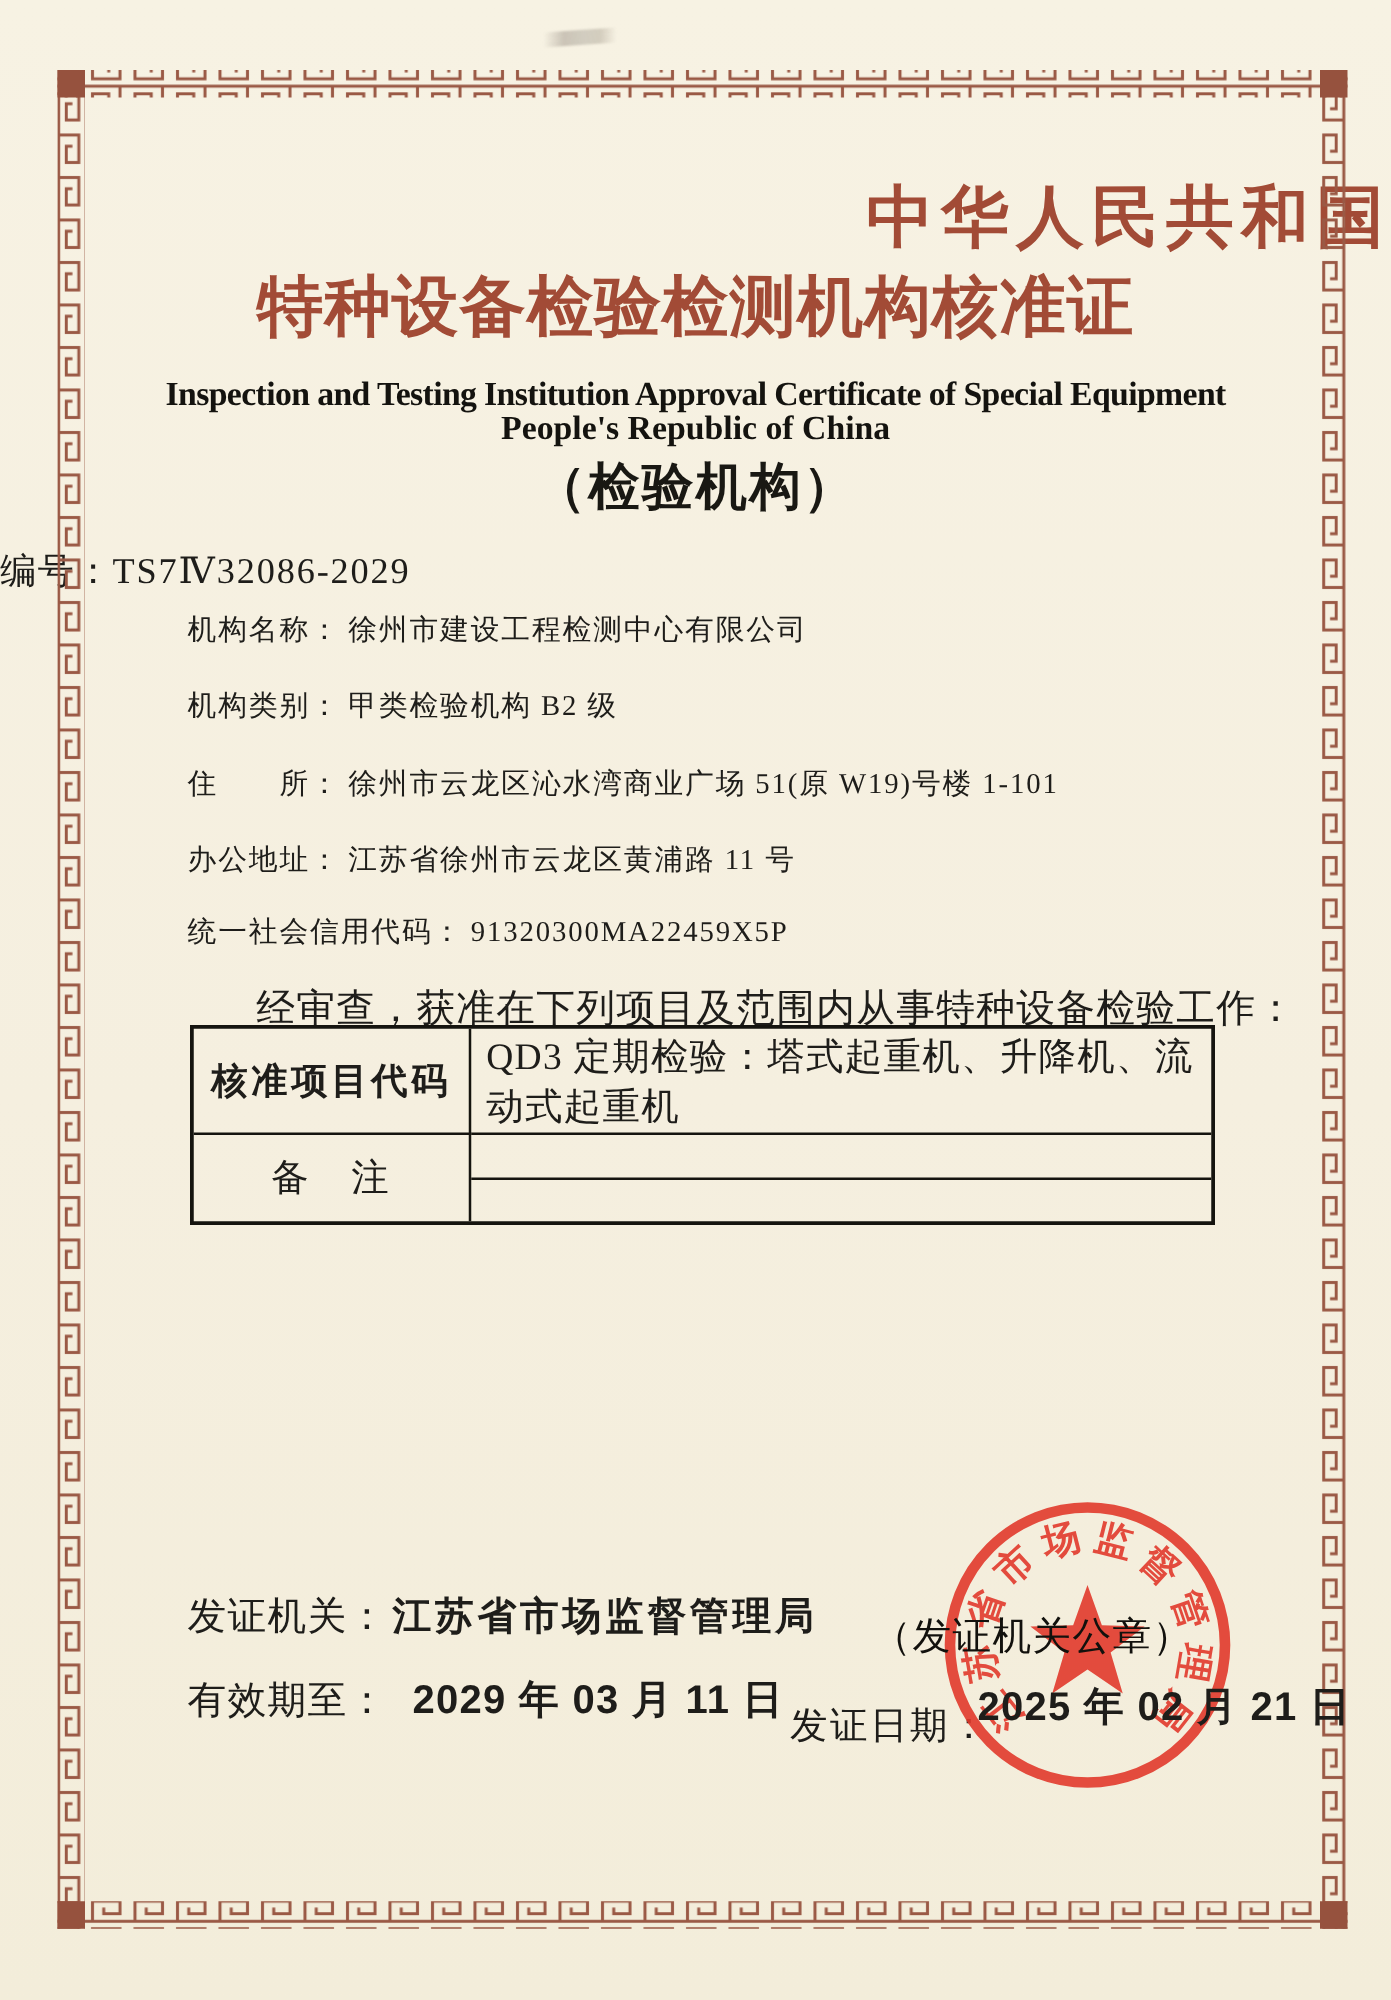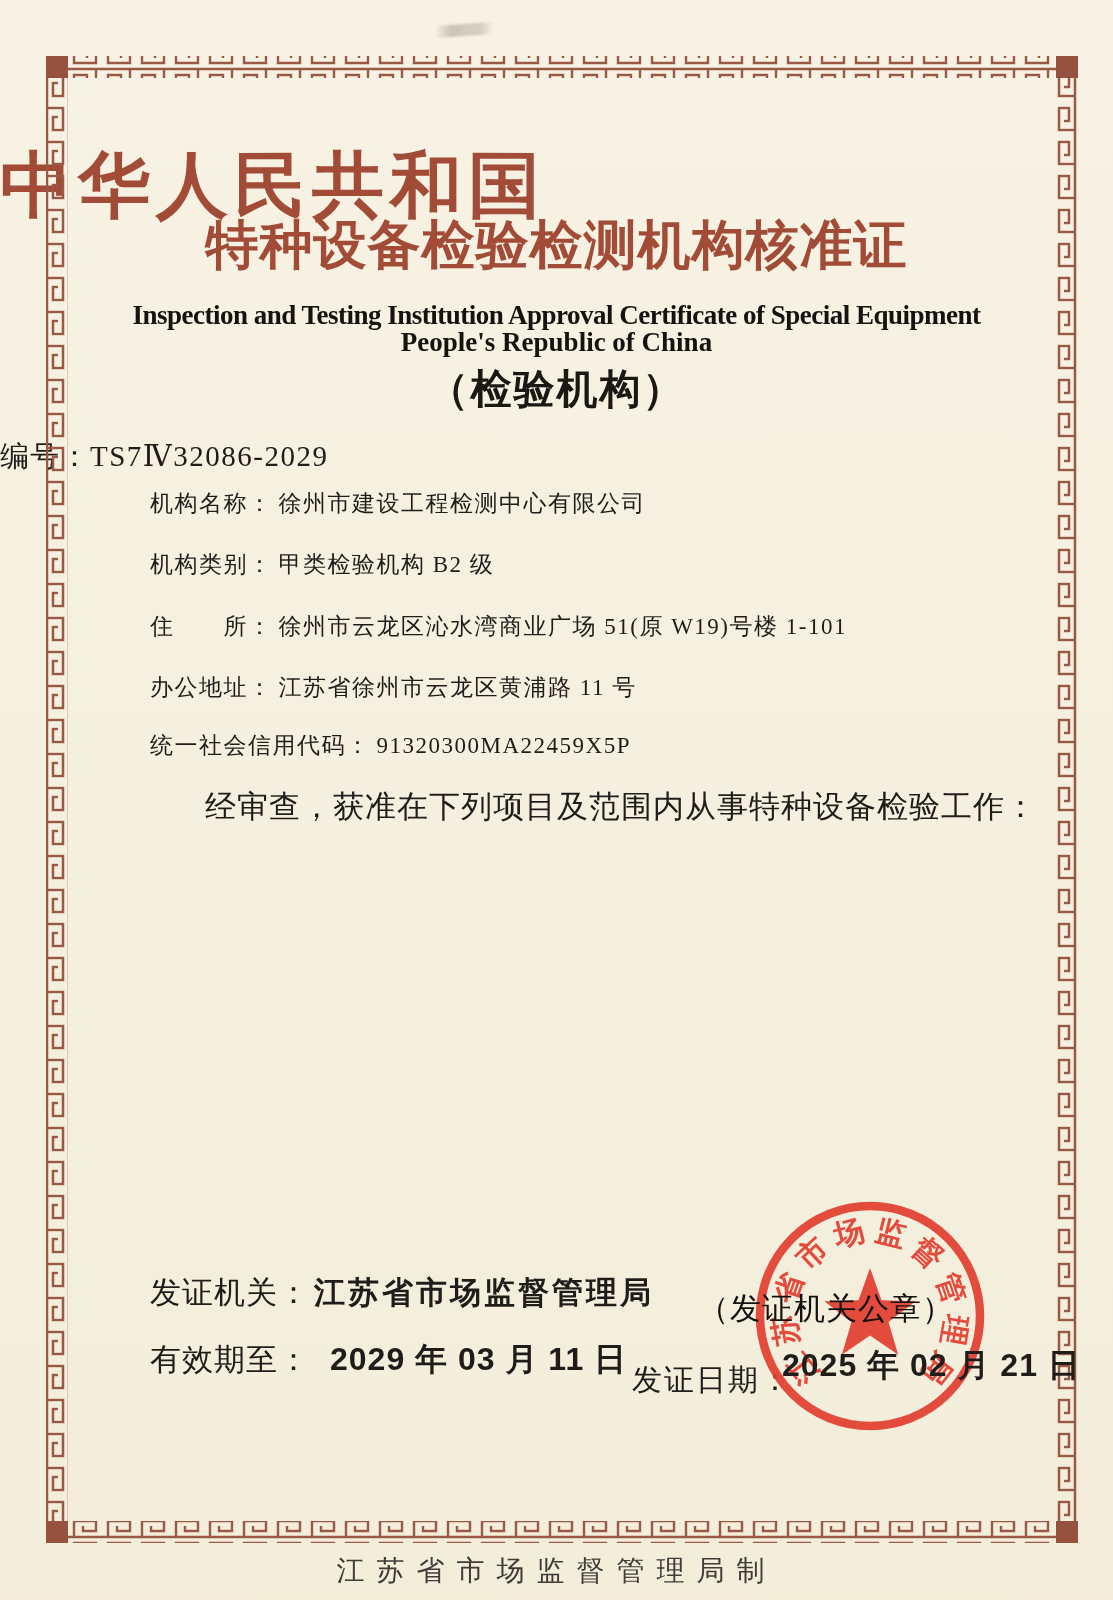--- a/index.html
+++ b/index.html
@@ -5,22 +5,22 @@
   html,body{margin:0;padding:0;}
   body{width:1113px;height:1600px;background:#efe9d6;}
   .page{
     position:relative;width:1113px;height:1600px;overflow:hidden;
     background:linear-gradient(180deg,#f7f2e3 0%,#f5efdf 55%,#f3edda 100%);
     font-family:"Liberation Serif","DejaVu Serif",serif;
     color:#1e1d1a;
   }
   .abs{position:absolute;}
   
-  .title-cn-1{top:138px;left:0;width:100%;text-align:left;
-    font-size:72px;font-weight:700;letter-spacing:6px;color:#a24b36;}
+  .title-cn-1{top:138px;left:0;width:100%;text-align:right;
+    font-size:54px;font-weight:700;letter-spacing:6px;color:#a24b36;}
   .title-cn-2{top:210px;left:0;width:100%;text-align:center;
     font-size:53px;font-weight:700;letter-spacing:1px;color:#a24b36;}
   .title-en-1{top:284px;left:0;width:100%;text-align:center;
     font-size:27px;font-weight:700;letter-spacing:-0.5px;color:#14130f;margin-top:16px;}
   .title-en-2{top:327px;left:0;width:100%;text-align:center;
     font-size:27px;font-weight:700;color:#14130f;}
   .subtitle{top:362px;left:0;width:100%;text-align:center;
     font-family:"Liberation Sans","DejaVu Sans",sans-serif;
     font-size:41px;font-weight:700;letter-spacing:2px;color:#191813;}
   .cert-no{top:437px;left:0;right:145px;font-size:29px;letter-spacing:1px;}
@@ -126,20 +126,27 @@
   </div>
   <div class="abs field f3">
     <span>办公地址：</span><span class="val">江苏省徐州市云龙区黄浦路 11 号</span>
   </div>
   <div class="abs field f4">
     <span>统一社会信用代码：</span><span class="val">91320300MA22459X5P</span>
   </div>
 
   <div class="abs statement">经审查，获准在下列项目及范围内从事特种设备检验工作：</div>
 
+  <div class="abs cert-table">
+    <div class="cell cell-code-label">核准项目代码</div>
+    <div class="cell cell-code-value">QD3 定期检验：塔式起重机、升降机、流动式起重机</div>
+    <div class="cell cell-remark-label">备　注</div>
+    <div class="cell cell-empty-1"></div>
+    <div class="cell cell-empty-2"></div>
+  </div>
 
   <svg class="abs seal-svg" width="260" height="260" viewBox="-130 -130 260 260">
     <g opacity="0.9">
       <circle cx="0" cy="0" r="110" fill="none" stroke="#e23a2c" stroke-width="8.5"></circle>
       <polygon points="0,-48 11.5,-15.8 45.7,-14.8 18.5,6.0 28.2,38.8 0,19.5 -28.2,38.8 -18.5,6.0 -45.7,-14.8 -11.5,-15.8" fill="#e23a2c"></polygon>
       <g id="seal-chars">
           <text class="seal-char" transform="translate(-67.8 52.9) rotate(-128.0)">江</text>
           <text class="seal-char" transform="translate(-84.8 14.3) rotate(-99.6)">苏</text>
           <text class="seal-char" transform="translate(-81.4 -27.8) rotate(-71.1)">省</text>
           <text class="seal-char" transform="translate(-58.3 -63.2) rotate(-42.7)">市</text>
@@ -157,15 +164,14 @@
 
   <div class="abs issuer-line">
     <span>发证机关：</span><span class="val">江苏省市场监督管理局</span>
   </div>
   <div class="abs valid-line">
     <span>有效期至：</span><span class="date-val">2029 年 03 月 11 日</span>
   </div>
   <div class="abs issue-label">发证日期：</div>
   <div class="abs issue-date date-val">2025 年 02 月 21 日</div>
 
-  <div class="abs made-by">江苏省市场监督管理局制</div>
 
 </div>
 
 </body></html>

